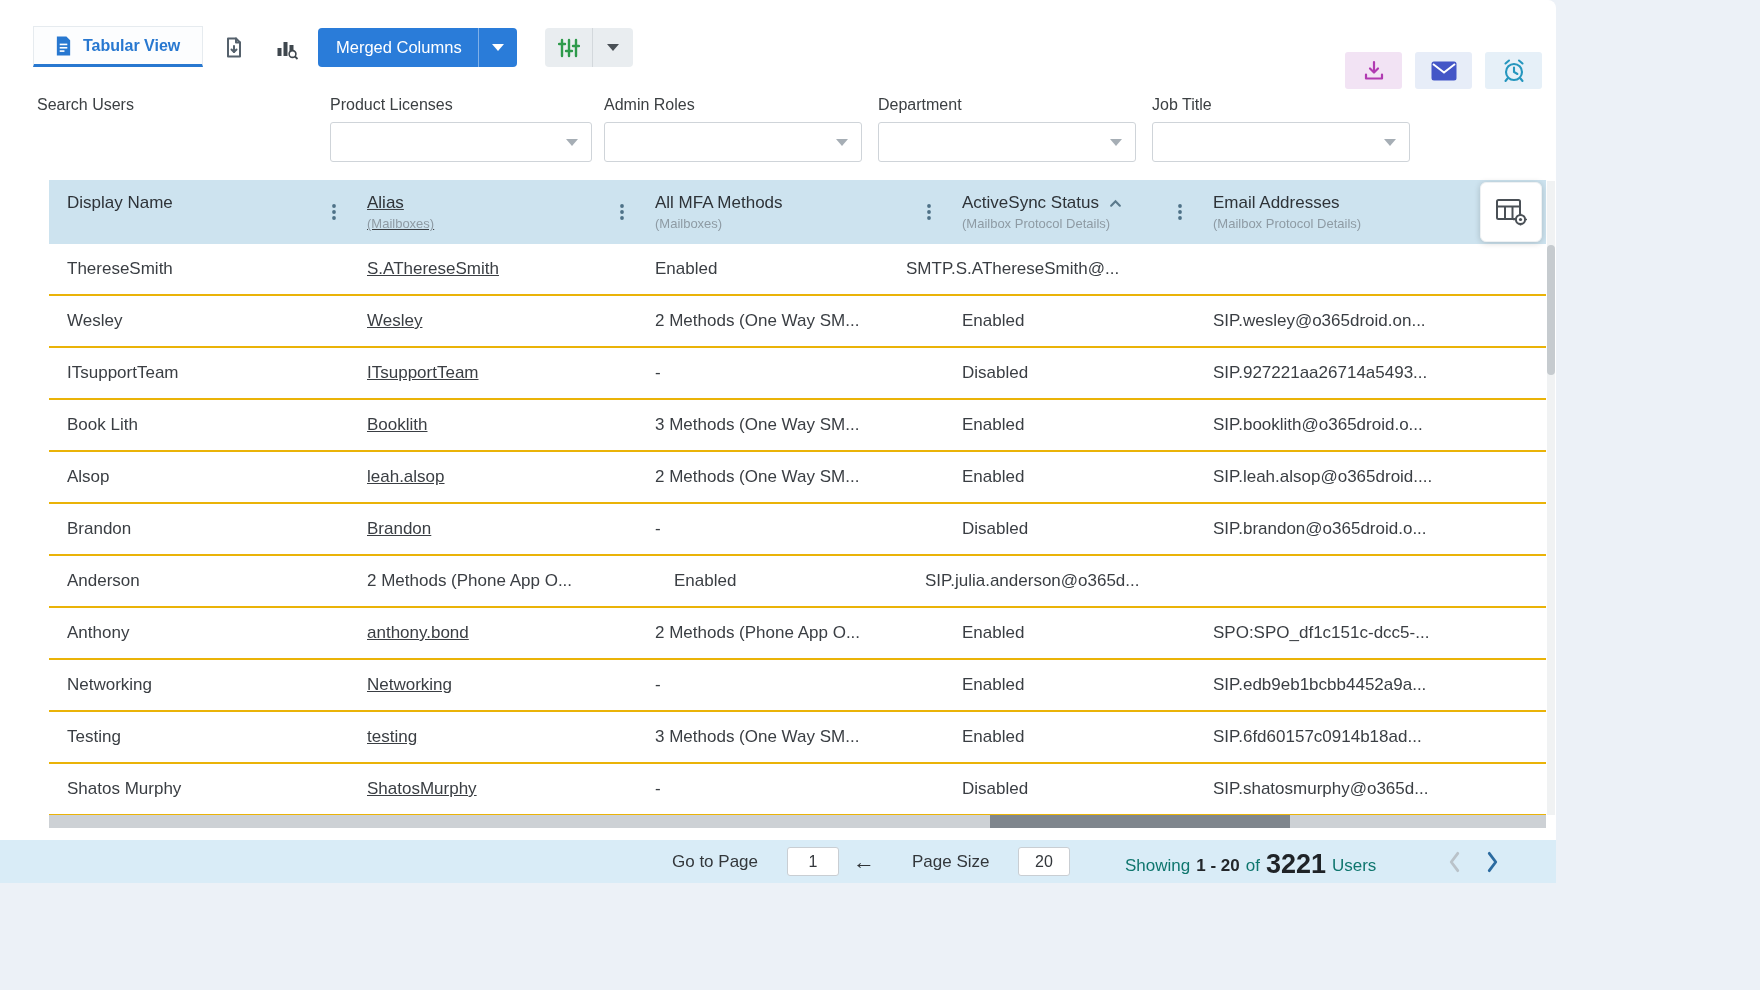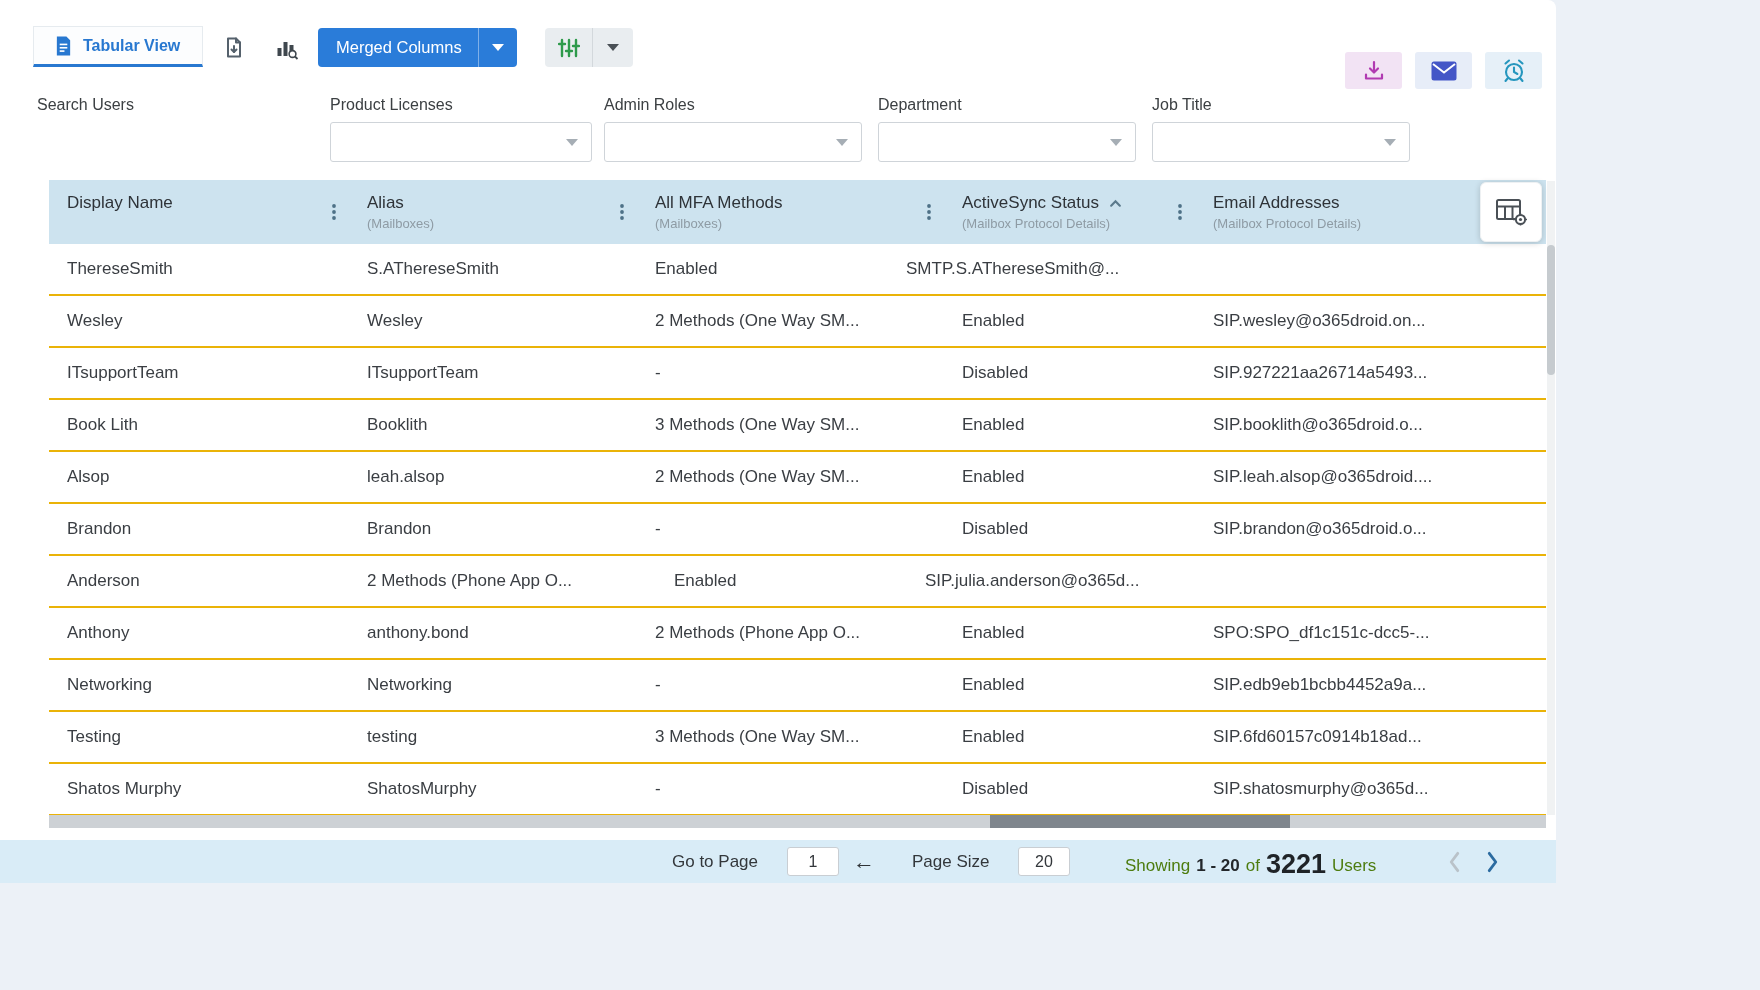--- a/index.html
+++ b/index.html
@@ -94,21 +94,21 @@
     border-top:7px solid #a6aeb5;
   }
   
   .table-wrap { position:absolute; left:49px; top:180px; width:1497px; }
   .thead { display:flex; height:64px; background:#cde3ef; }
   .th { position:relative; display:flex; flex-direction:column; justify-content:center; padding-left:18px; cursor:pointer; }
   .th-main { display:flex; align-items:center; gap:10px; }
   .th-title { font-size:17px; color:#2e3338; white-space:nowrap; }
   .th-sub { font-size:13px; color:#8e9ba4; margin-top:3px; min-height:15px; white-space:nowrap; }
   .col-menu { position:absolute; right:12px; top:50%; transform:translateY(-50%); cursor:pointer; line-height:0; }
-  .c0 { width:300px; } .c1 { width:288px; } .c2 { width:307px; } .c3 { width:251px; } .c4 { width:351px; }
+  .c0 { width:300px; } .c1 { width:288px;text-decoration:underline; } .c2 { width:307px; } .c3 { width:251px; } .c4 { width:351px; }
   .tbody { height:571px; overflow:hidden; }
   .trow { display:flex; height:52px; border-bottom:2px solid #eab308; background:#fff; cursor:pointer; }
   .tcell {
     display:flex; align-items:center; padding-left:18px;
     font-size:17px; color:#3a3e43; white-space:nowrap; overflow:hidden;
   }
   .col-settings-btn {
     position:absolute; left:1431px; top:2px;
     width:62px; height:60px;
     background:#fff; border:1px solid #eef1f3; border-radius:6px;
@@ -149,21 +149,21 @@
   .fi-page { left:787px; }
   .fi-size { left:1018px; }
   .back-arrow {
     position:absolute; left:853px; top:50%; transform:translateY(-50%);
     font-size:22px; color:#2f3337; background:none; border:none; cursor:pointer; line-height:1;
   }
   .showing {
     position:absolute; left:1125px; top:0; height:43px;
     display:flex; align-items:baseline; gap:6px; padding-top:9px;
   }
-  .showing .s-txt   { font-size:17px; color:#4d7c0f; }
+  .showing .s-txt   { font-size:17px; color:#0f766e; }
   .showing .s-range { font-size:17px; color:#23272b; font-weight:bold; }
   .showing .s-total { font-size:27px; color:#1f2327; font-weight:bold; line-height:1; position:relative; top:2px; }
   .page-nav {
     position:absolute; top:50%; transform:translateY(-50%);
     background:none; border:none; cursor:pointer; line-height:0;
   }
   .pn-prev { left:1448px; }
   .pn-next { left:1486px; }
 </style>
 </head>

